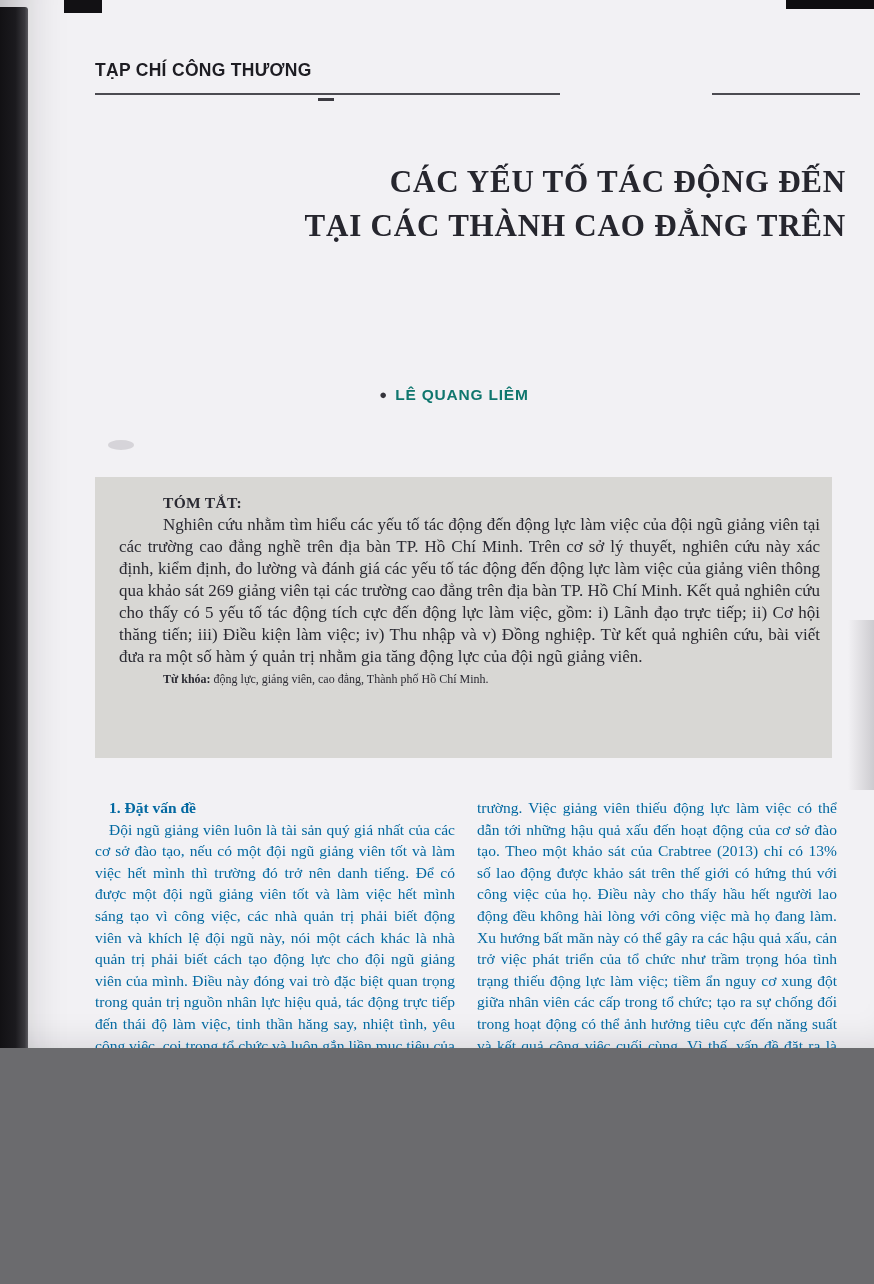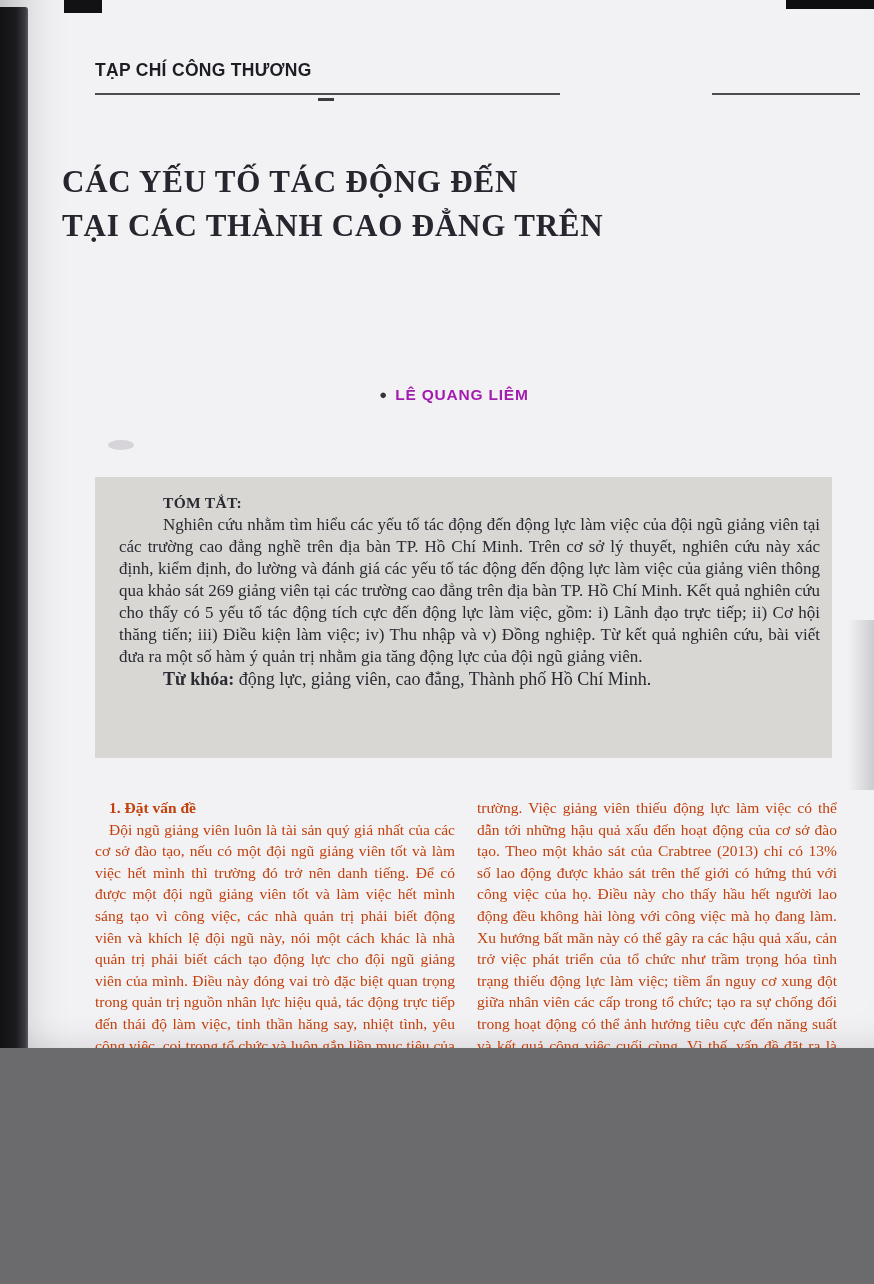--- a/index.html
+++ b/index.html
@@ -23,40 +23,40 @@
   
   .journal-header{position:absolute;left:95px;top:60px;
     font-family:"Liberation Sans",sans-serif;font-weight:700;font-size:17.5px;
     letter-spacing:.3px;color:#1e1d23;}
   .rule{position:absolute;top:93px;height:2px;background:#4c4b51;}
   .rule-left{left:95px;width:465px;}
   .rule-right{left:712px;width:148px;}
   .rule-dash{position:absolute;left:318px;top:98px;width:16px;height:3px;background:#3c3b41;}
 
   
-  .title{position:absolute;left:62px;right:28px;top:160px;text-align:left;
+  .title{position:absolute;left:62px;right:28px;top:160px;text-align:right;
     font-weight:700;font-size:31px;line-height:44px;letter-spacing:.8px;color:#26262e;}
 
   
   .author-row{position:absolute;left:62px;right:28px;top:386px;text-align:center;}
   .author-bullet{font-size:13px;color:#35343b;vertical-align:1px;margin-right:8px;}
   .author-name{font-family:"Liberation Sans",sans-serif;font-weight:700;
-    font-size:15.5px;letter-spacing:.8px;color:#a21caf;}
+    font-size:15.5px;letter-spacing:.8px;color:#0f766e;}
 
   
   .abstract{position:absolute;left:95px;top:477px;width:737px;height:281px;
     box-sizing:border-box;background:#d8d7d4;padding:15px 12px 8px 24px;}
   .abstract-heading{font-weight:700;font-size:15.5px;line-height:22px;text-indent:44px;letter-spacing:.3px;}
   .abstract-body{font-size:17px;line-height:22px;text-align:justify;text-indent:44px;}
-  .abstract-keywords{font-size:18px;line-height:22px;text-align:justify;text-indent:44px;}
+  .abstract-keywords{font-size:12px;line-height:22px;text-align:justify;text-indent:44px;}
   .kw-label{font-weight:700;}
 
   
   .columns{position:absolute;left:95px;top:797px;width:743px;display:flex;gap:22px;}
-  .col{width:360px;font-size:15.5px;line-height:21.6px;text-align:justify;color:#c2410c;}
+  .col{width:360px;font-size:15.5px;line-height:21.6px;text-align:justify;color:#0369a1;}
   .sec-heading{font-weight:700;text-indent:14px;}
   .para{text-indent:14px;}
   .para.no-indent{text-indent:0;}
 
   
   .footer{position:absolute;left:95px;top:1200px;
     font-family:"Liberation Sans",sans-serif;color:#2c2b33;}
   .page-num{font-size:14px;font-weight:400;margin-right:7px;}
   .issue{font-size:16.5px;font-weight:700;}
   .issue-rest{font-size:16.5px;font-weight:400;margin-left:4px;}

